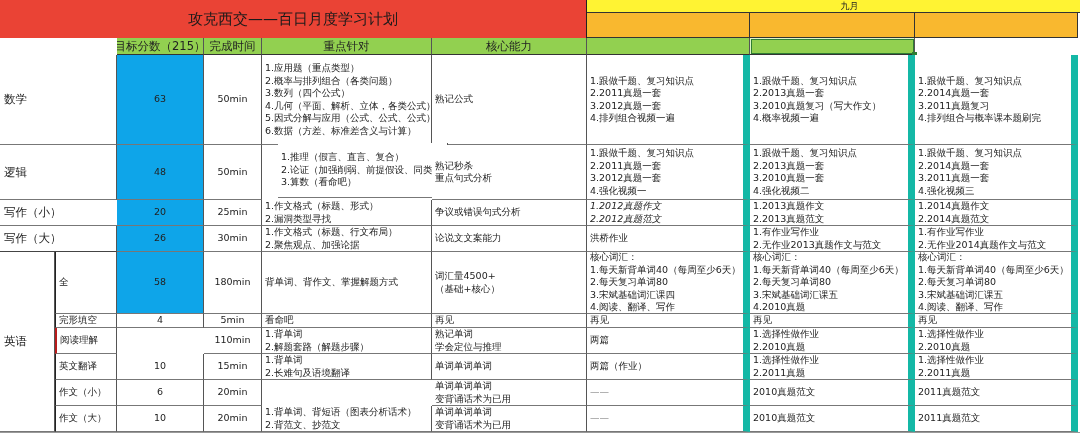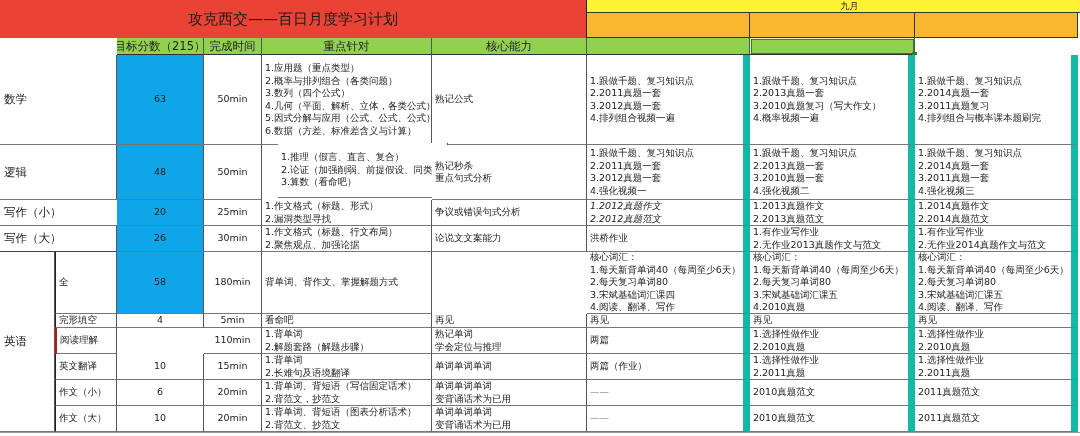--- a/index.html
+++ b/index.html
@@ -126,20 +126,22 @@
 2.无作业2013真题作文与范文</div>
   <div class="cell td week-col" style="left:915px;top:226px;width:163px;height:26px;">1.有作业写作业
 2.无作业2014真题作文与范文</div>
 
   <div class="cell td subj" style="left:0;top:252px;width:55px;height:180px;">英语</div>
 
   <div class="cell td" style="left:55px;top:252px;width:62px;height:62px;border-left:1px solid #222;">全</div>
   <div class="cell td c green" style="left:117px;top:252px;width:87px;height:62px;">58</div>
   <div class="cell td c" style="left:204px;top:252px;width:58px;height:62px;">180min</div>
   <div class="cell td" style="left:262px;top:252px;width:170px;height:62px;">背单词、背作文、掌握解题方式</div>
+  <div class="cell td" style="left:432px;top:252px;width:155px;height:62px;">词汇量4500+
+（基础+核心）</div>
   <div class="cell td week-col" style="left:587px;top:252px;width:163px;height:62px;">核心词汇：
 1.每天新背单词40（每周至少6天）
 2.每天复习单词80
 3.宋斌基础词汇课四
 4.阅读、翻译、写作</div>
   <div class="cell td week-col" style="left:750px;top:252px;width:165px;height:62px;">核心词汇：
 1.每天新背单词40（每周至少6天）
 2.每天复习单词80
 3.宋斌基础词汇课五
 4.2010真题</div>
@@ -178,22 +180,20 @@
   <div class="cell td" style="left:432px;top:354px;width:155px;height:26px;">单词单词单词</div>
   <div class="cell td week-col" style="left:587px;top:354px;width:163px;height:26px;">两篇（作业）</div>
   <div class="cell td week-col" style="left:750px;top:354px;width:165px;height:26px;">1.选择性做作业
 2.2011真题</div>
   <div class="cell td week-col" style="left:915px;top:354px;width:163px;height:26px;">1.选择性做作业
 2.2011真题</div>
 
   <div class="cell td" style="left:55px;top:380px;width:62px;height:26px;border-left:1px solid #222;">作文（小）</div>
   <div class="cell td c" style="left:117px;top:380px;width:87px;height:26px;">6</div>
   <div class="cell td c" style="left:204px;top:380px;width:58px;height:26px;">20min</div>
-  <div class="cell td" style="left:262px;top:380px;width:170px;height:26px;">1.背单词、背短语（写信固定话术）
-2.背范文，抄范文</div>
   <div class="cell td" style="left:432px;top:380px;width:155px;height:26px;">单词单词单词
 变背诵话术为已用</div>
   <div class="cell td week-col" style="left:587px;top:380px;width:163px;height:26px;color:#888;">——</div>
   <div class="cell td week-col" style="left:750px;top:380px;width:165px;height:26px;">2010真题范文</div>
   <div class="cell td week-col" style="left:915px;top:380px;width:163px;height:26px;">2011真题范文</div>
 
   <div class="cell td" style="left:55px;top:406px;width:62px;height:26px;border-left:1px solid #222;">作文（大）</div>
   <div class="cell td c" style="left:117px;top:406px;width:87px;height:26px;">10</div>
   <div class="cell td c" style="left:204px;top:406px;width:58px;height:26px;">20min</div>
   <div class="cell td" style="left:262px;top:406px;width:170px;height:26px;">1.背单词、背短语（图表分析话术）

